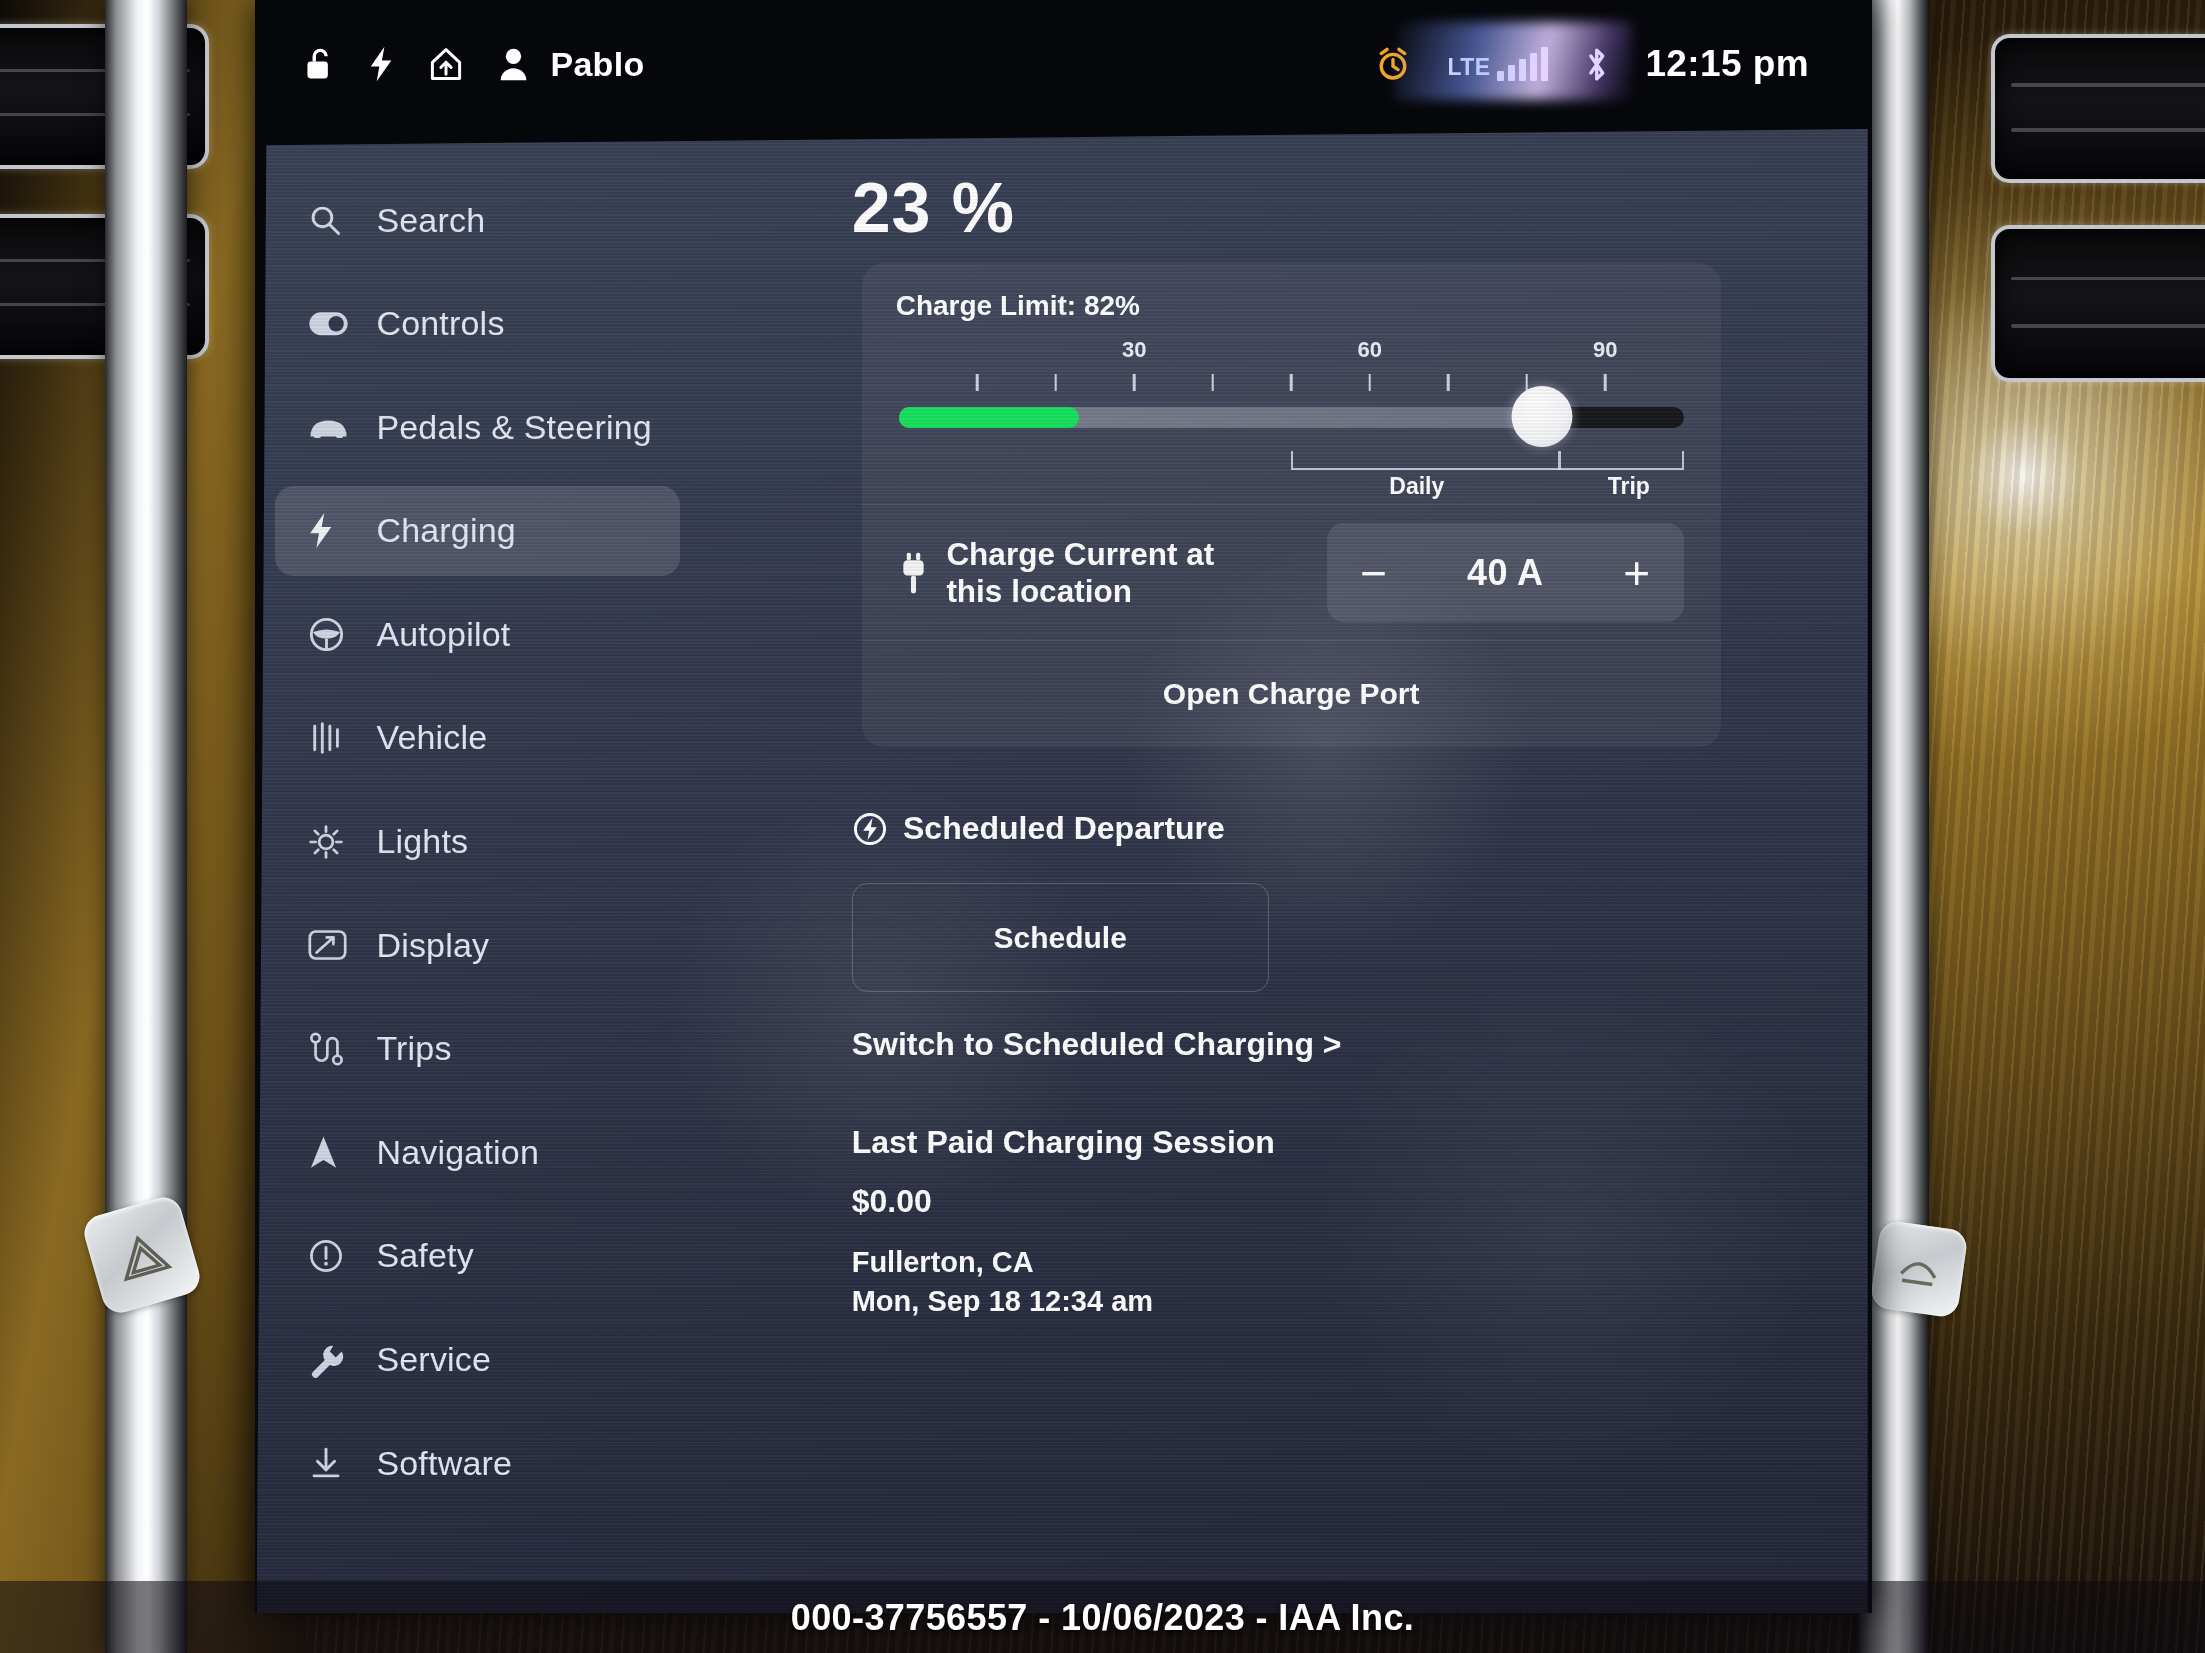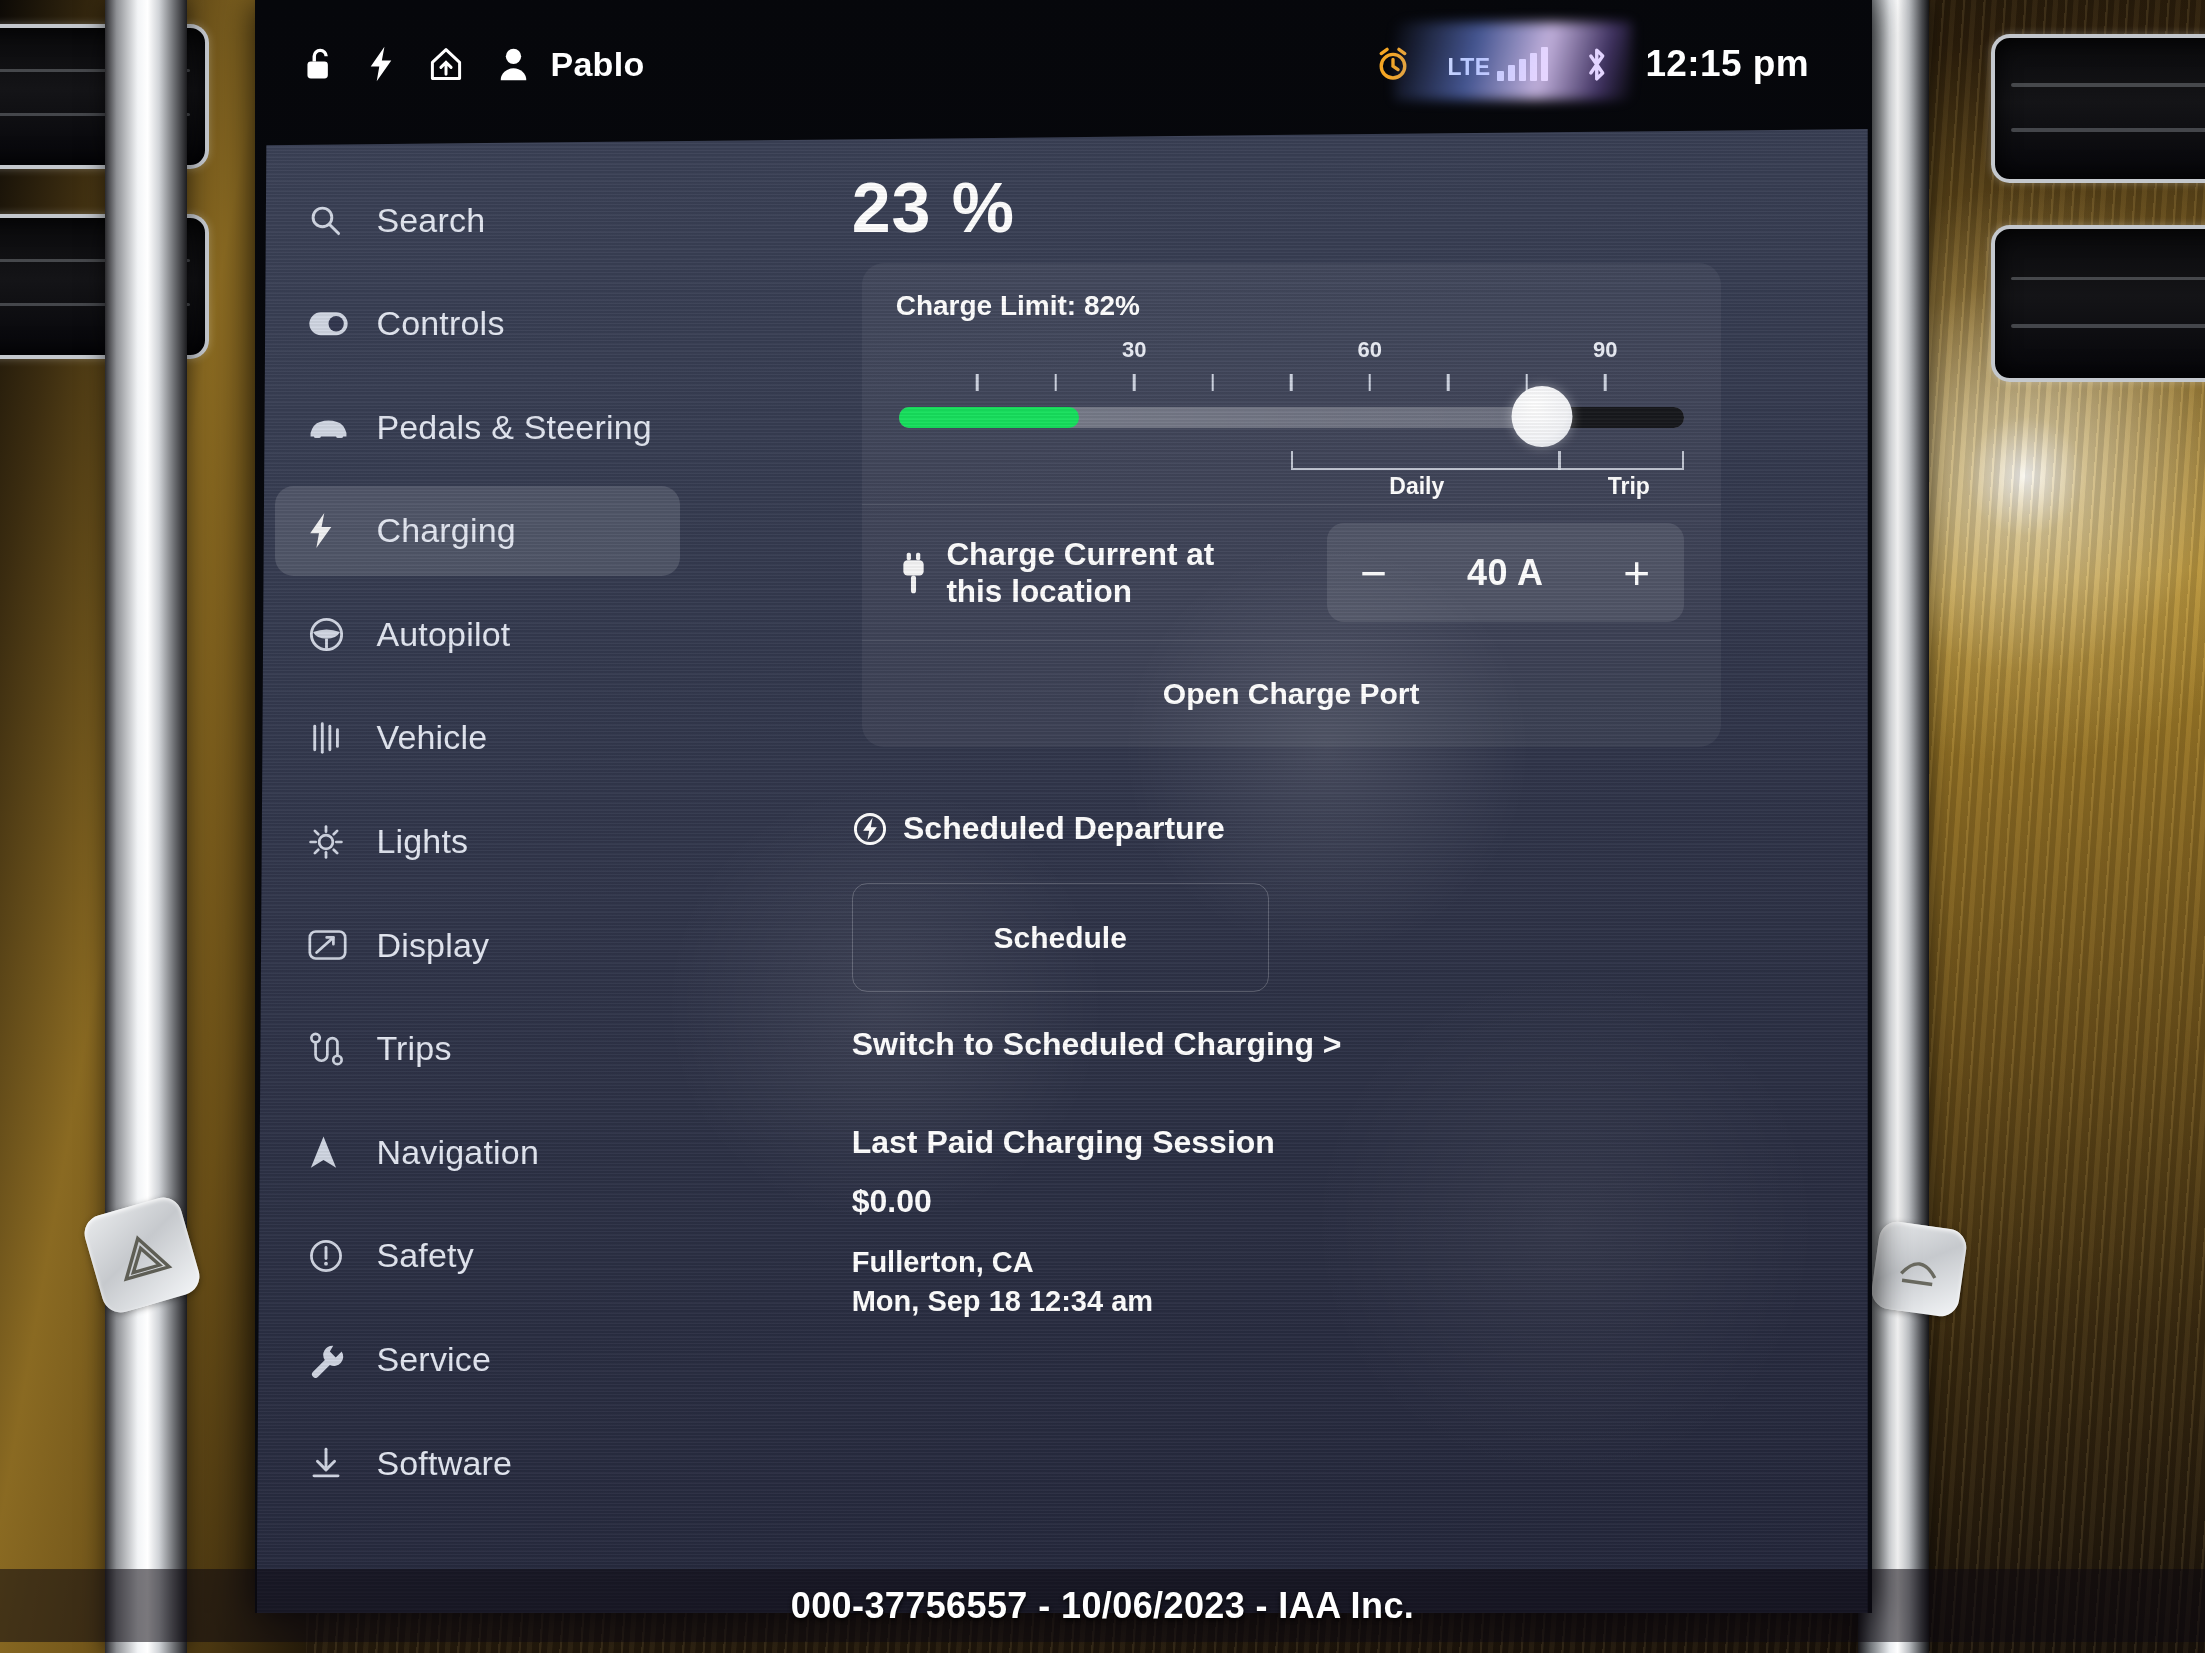--- a/index.html
+++ b/index.html
@@ -188,21 +188,21 @@
   #switch-link { margin-top:34px; color:#fff; font-size:32px; font-weight:bold; }
 
   #lastpaid { position:absolute; left:136px; top:995px; color:#fff; }
   #lp-title { font-size:32px; font-weight:bold; }
   #lp-amount { font-size:32px; font-weight:bold; margin-top:22px; }
   #lp-loc { font-size:29px; font-weight:bold; margin-top:25.5px; }
   #lp-time { font-size:29px; font-weight:bold; margin-top:6.8px; }
 
   
   #watermark {
-    position:absolute; left:0; bottom:12px; width:100%; height:73px; z-index:60;
+    position:absolute; left:0; bottom:0; width:100%; height:73px; z-index:60;
     display:flex; align-items:center; justify-content:center;
     background:rgba(12,10,16,.55);
     color:#fff; font-size:36px; font-weight:bold; letter-spacing:0.4px;
     text-shadow:0 1.7px 4.3px rgba(0,0,0,.85);
   }
   svg { display:block; }
 </style>
 </head>
 <body>
 

